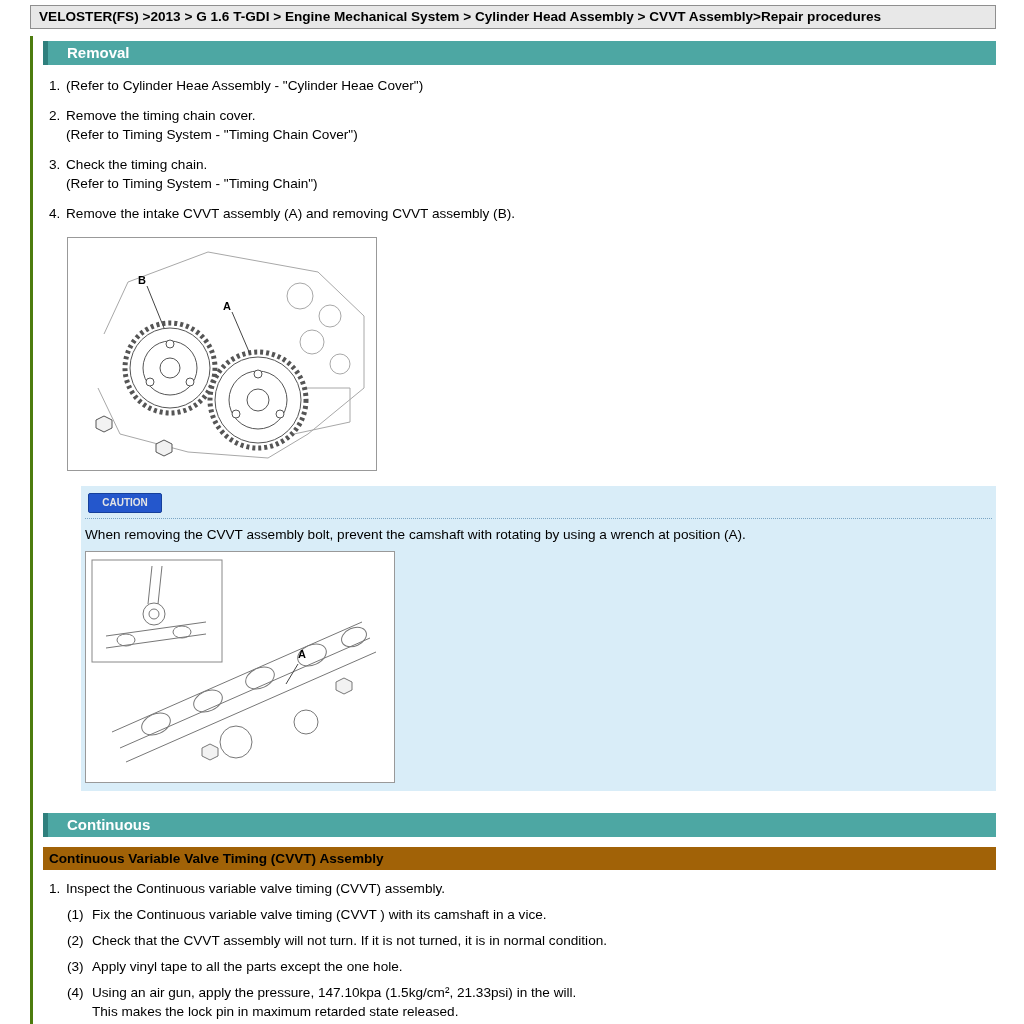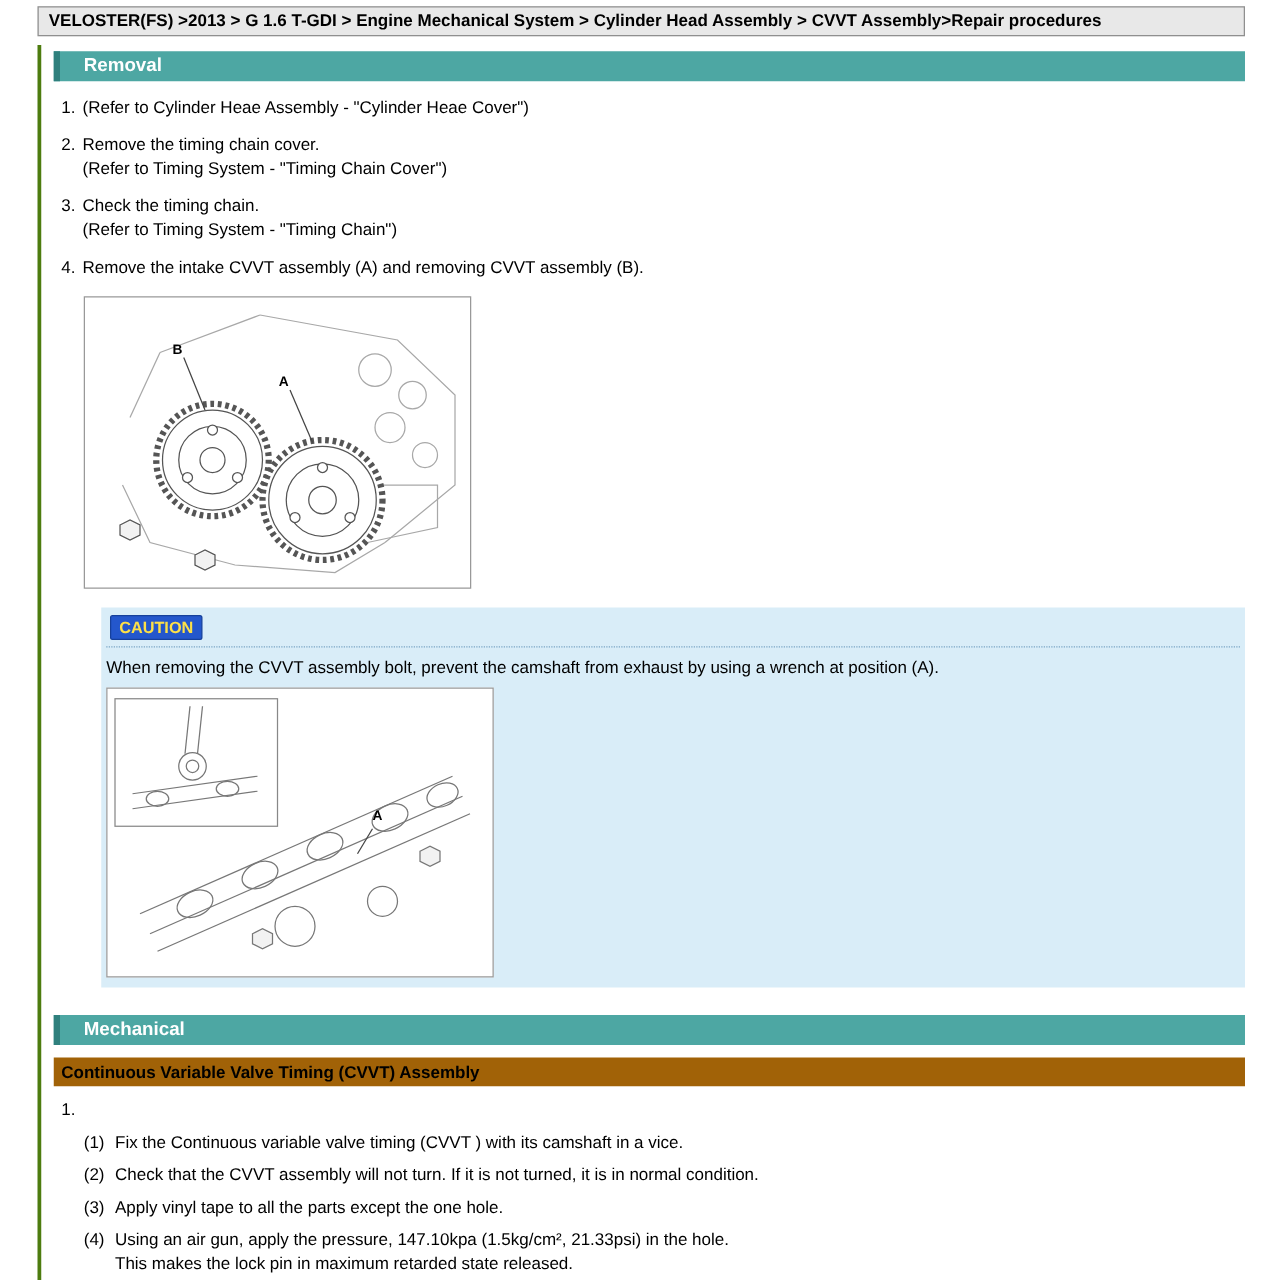--- a/index.html
+++ b/index.html
@@ -26,22 +26,22 @@
   .step { display:flex; margin:11px 0 0 16px; font-size:13.6px; line-height:19px; }
   .step .n { flex:0 0 17px; }
   .substep { display:flex; margin:7px 0 0 34px; font-size:13.6px; line-height:19px; }
   .substep .n { flex:0 0 25px; }
 
   .figure { position:relative; width:310px; height:234px; border:1px solid #999999; background:#ffffff; margin:14px 0 0 34px; }
   .fig-label { position:absolute; font-size:11px; font-weight:bold; color:#000; }
 
   .callout { margin:15px 0 0 48px; background:#d9edf8; padding:6px 4px 8px 4px; }
   .badge {
-    display:inline-block; min-width:74px; text-align:center; color:#fde047; font-weight:bold;
-    font-size:13px; line-height:16px; padding:1px 6px; border-radius:2px; margin-left:3px;
+    display:inline-block; min-width:74px; text-align:center; color:#e5e5e5; font-weight:bold;
+    font-size:10px; line-height:16px; padding:1px 6px; border-radius:2px; margin-left:3px;
   }
   .badge.caution { background:#2457cc; border:1px solid #16409b; }
   .dotted { border-top:1px dotted #7aa5c4; margin-top:5px; }
   .callout-text { font-size:13.6px; margin-top:8px; }
   .callout .figure { margin:9px 0 0 0; height:232px; }
 
   .subtitle { margin:10px 0 0 10px; background:#a16207; font-weight:bold; font-size:13.6px; padding:4px 0 4px 6px; }
 
   svg { display:block; }
 </style>
@@ -130,21 +130,21 @@
           <polygon points="88,206 96,202 104,206 104,214 96,218 88,214"></polygon>
         </g>
       </svg>
       <span class="fig-label" style="left:70px; top:36px;">B</span>
       <span class="fig-label" style="left:155px; top:62px;">A</span>
     </div>
 
     <div class="callout">
       <span class="badge caution">CAUTION</span>
       <div class="dotted"></div>
-      <div class="callout-text">When removing the CVVT assembly bolt, prevent the camshaft from exhaust by using a wrench at position (A).</div>
+      <div class="callout-text">When removing the CVVT assembly bolt, prevent the camshaft with rotating by using a wrench at position (A).</div>
 
       <div class="figure">
         <svg viewBox="0 0 308 228" width="308" height="228">
           <rect x="6" y="8" width="130" height="102" fill="#ffffff" stroke="#888888"></rect>
           <g fill="none" stroke="#777777">
             <path d="M66 14 L62 52"></path>
             <path d="M76 14 L72 52"></path>
             <circle cx="68" cy="62" r="11"></circle>
             <circle cx="68" cy="62" r="5"></circle>
             <path d="M20 84 L120 70"></path>
@@ -166,46 +166,47 @@
             <polygon points="116,196 124,192 132,196 132,204 124,208 116,204" fill="#f2f2f2"></polygon>
             <polygon points="250,130 258,126 266,130 266,138 258,142 250,138" fill="#f2f2f2"></polygon>
           </g>
           <path d="M212 112 L200 132" stroke="#444444" fill="none"></path>
         </svg>
         <span class="fig-label" style="left:212px; top:96px;">A</span>
       </div>
     </div>
 
     <div class="sec-hdr" id="hdr-inspection">
-      <span>Mechanical</span>
+      <span>Continuous</span>
     </div>
 
     <div class="subtitle">Continuous Variable Valve Timing (CVVT) Assembly</div>
 
     <div class="step" style="margin-top:9px;">
       <span class="n">1.</span>
+      <div>Inspect the Continuous variable valve timing (CVVT) assembly.</div>
     </div>
 
     <div class="substep">
       <span class="n">(1)</span>
       <div>Fix the Continuous variable valve timing (CVVT ) with its camshaft in a vice.</div>
     </div>
 
     <div class="substep">
       <span class="n">(2)</span>
       <div>Check that the CVVT assembly will not turn. If it is not turned, it is in normal condition.</div>
     </div>
 
     <div class="substep">
       <span class="n">(3)</span>
       <div>Apply vinyl tape to all the parts except the one hole.</div>
     </div>
 
     <div class="substep">
       <span class="n">(4)</span>
       <div>
-        <div>Using an air gun, apply the pressure, 147.10kpa (1.5kg/cm², 21.33psi) in the hole.</div>
+        <div>Using an air gun, apply the pressure, 147.10kpa (1.5kg/cm², 21.33psi) in the will.</div>
         <div>This makes the lock pin in maximum retarded state released.</div>
       </div>
     </div>
 
   </div>
 </div>
 
 </body></html>

